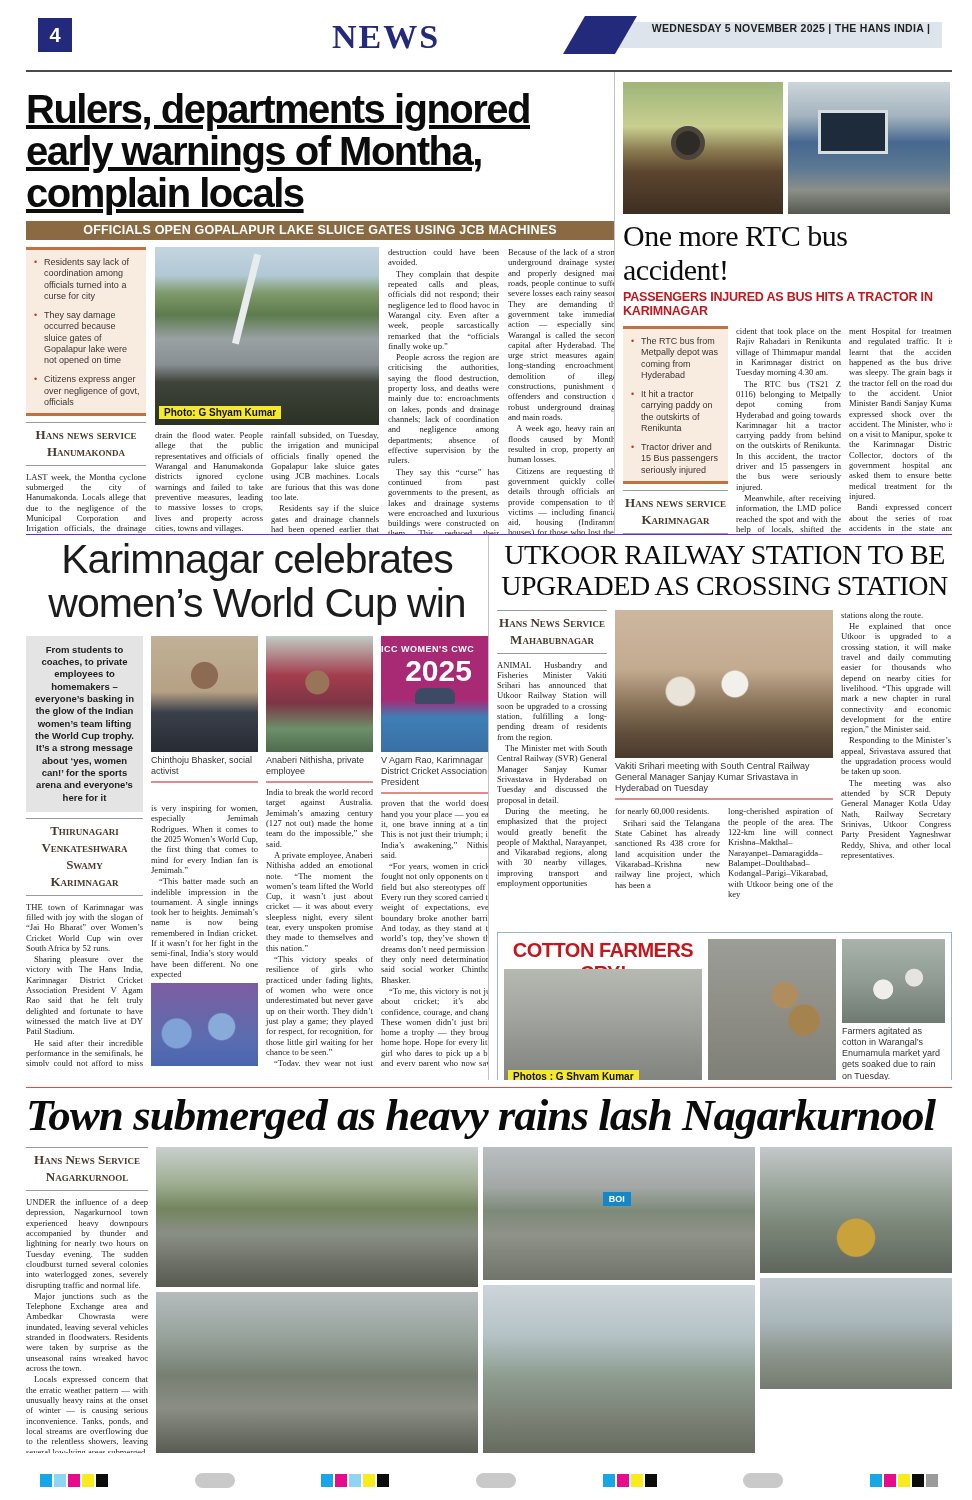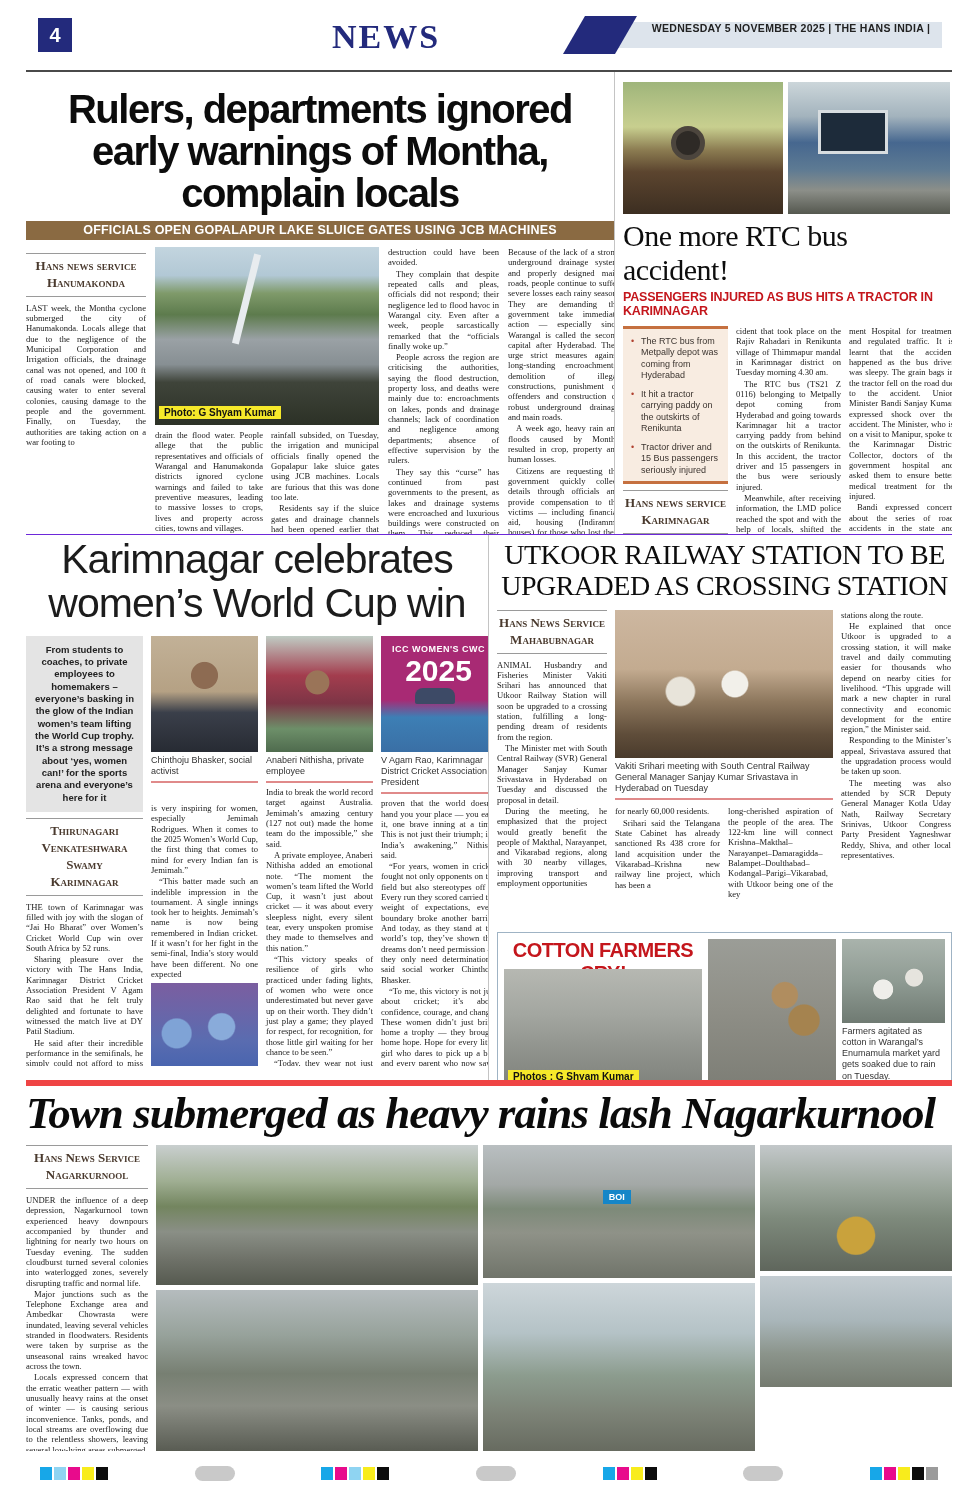--- a/index.html
+++ b/index.html
@@ -26,22 +26,22 @@
   .bullet-box p::before { content:"•"; position:absolute; left:-10px; color:#b0412f; }
   .bullet-box p:last-child { margin-bottom:0; }
   .caption { font:9px "Liberation Sans", sans-serif; color:#333; line-height:1.25; padding:3px 0 4px 0; border-bottom:2px solid #e08a8a; }
   .ph { position:relative; overflow:hidden; }
   .photo-credit { position:absolute; left:4px; bottom:6px; background:#f6e92a; color:#111;
                   font:bold 10px "Liberation Sans", sans-serif; padding:1px 5px; }
 
   
   .top-zone { display:flex; height:462px; overflow:hidden; }
   .montha { width:588px; flex:none; }
-  .montha-headline { margin-top:16px; text-align:center; font:bold 40px "Liberation Sans", sans-serif;
-                     letter-spacing:-1.5px; line-height:1.05; color:#0c0c0c; }
+  .montha-headline { margin-top:16px; text-align:left; font:bold 40px "Liberation Sans", sans-serif;
+                     letter-spacing:-1.5px; line-height:1.05; color:#0c0c0c;text-decoration:underline; }
   .montha-banner { margin-top:7px; background:#8a6a42; color:#fff; text-align:center;
                    font:bold 12.5px "Liberation Sans", sans-serif; line-height:19px; height:19px; letter-spacing:.2px; }
   .montha-row { display:flex; gap:9px; margin-top:7px; height:326px; overflow:hidden; }
   .montha-c1 { width:120px; flex:none; }
   .montha-mid { width:224px; flex:none; }
   .montha-c3, .montha-c4 { width:111px; flex:none; }
   .ph-montha { height:178px;
     background:linear-gradient(180deg,#c3d5df 0%,#b2c8d5 16%,#7f9a6a 26%,#5d7b4d 38%,#9aa1a5 52%,#878f93 66%,#3f443a 76%,#2c3126 100%); }
   .crane-arm { position:absolute; left:88px; top:6px; width:7px; height:92px; background:#e8ecef; transform:rotate(14deg); }
   .montha-subcols { display:flex; gap:8px; margin-top:5px; }
@@ -71,21 +71,21 @@
   .wc-c4 { width:115px; flex:none; }
   .wc-intro { background:#e4e4e4; padding:8px 6px; text-align:center;
               font:bold 9.5px "Liberation Sans", sans-serif; color:#222; line-height:1.3; }
   .ph-man1 { height:116px; background:
       radial-gradient(circle at 50% 34%, #8d6b52 0 14%, rgba(0,0,0,0) 15%),
       linear-gradient(180deg,#c2b197 0%,#b5a184 48%,#3a3f4a 66%,#272b33 100%); }
   .ph-woman { height:116px; background:
       radial-gradient(circle at 48% 40%, #9a7458 0 13%, rgba(0,0,0,0) 14%),
       linear-gradient(180deg,#c0ccc4 0%,#a33d4e 34%,#7d3546 58%,#6d8f69 80%,#4f6b4e 100%); }
   .ph-poster { height:116px; background:linear-gradient(180deg,#a82a74 0%,#a82a74 55%,#3d7fb5 70%,#3a6fa5 100%); }
-  .poster-t1 { position:absolute; top:8px; left:0; right:0; text-align:center; font:bold 9px "Liberation Sans", sans-serif; color:#fff; letter-spacing:.5px; }
+  .poster-t1 { position:absolute; top:8px; left:0; right:0; font:bold 9px "Liberation Sans", sans-serif; color:#fff; letter-spacing:.5px; }
   .poster-t2 { position:absolute; top:18px; left:0; right:0; text-align:center; font:bold 30px "Liberation Sans", sans-serif; color:#fff; }
   .poster-cap { position:absolute; top:52px; left:34px; width:40px; height:16px; border-radius:8px 8px 2px 2px; background:#3d4a66; }
   .ph-celebration { height:168px; margin-top:4px; background:
       radial-gradient(circle at 24% 30%, #7fa3d6 0 10%, rgba(0,0,0,0) 11%),
       radial-gradient(circle at 66% 26%, #89abda 0 9%, rgba(0,0,0,0) 10%),
       linear-gradient(180deg,#7b5ea0 0%,#5a6cb0 34%,#3c5fae 62%,#2c4a8e 100%); }
 
   .right-mid { flex:1; padding-left:8px; }
   .utkoor-headline { margin-top:4px; text-align:center; font:400 28px "Liberation Serif", serif; line-height:1.12; letter-spacing:-.5px; color:#0d0d0d; }
   .utkoor-row { display:flex; gap:8px; margin-top:8px; height:312px; overflow:hidden; }
@@ -107,21 +107,21 @@
       radial-gradient(circle at 60% 36%, #b08d5f 0 10%, rgba(0,0,0,0) 11%),
       radial-gradient(circle at 75% 52%, #a5834f 0 12%, rgba(0,0,0,0) 13%),
       linear-gradient(180deg,#9b9d97 0%,#8f8f87 44%,#7b7c74 100%); }
   .cotton-right { flex:1; }
   .ph-cotton3 { height:84px; background:
       radial-gradient(circle at 40% 60%, #efeeea 0 12%, rgba(0,0,0,0) 13%),
       radial-gradient(circle at 70% 46%, #e6e4de 0 10%, rgba(0,0,0,0) 11%),
       linear-gradient(180deg,#a9b3ac 0%,#8e9a92 52%,#6f7a72 100%); }
 
   
-  .bottom-zone { border-top:6px solid #ef4444; height:378px; overflow:hidden; padding-top:4px; }
+  .bottom-zone { border-top:1px solid #ef4444; height:378px; overflow:hidden; padding-top:4px;margin-top:7px; }
   .nk-headline { font:bold italic 45px "Liberation Serif", serif; letter-spacing:-1px; color:#0b0b0b; line-height:1.05; }
   .nk-row { display:flex; gap:8px; margin-top:8px; height:306px; overflow:hidden; }
   .nk-c1 { width:122px; flex:none; }
   .nk-c1 .byline { margin-top:0; }
   .nk-photos { flex:1; display:flex; gap:5px; }
   .nk-col { display:flex; flex-direction:column; gap:5px; }
   .nk-colA { width:322px; } .nk-colB { width:272px; } .nk-colC { flex:1; }
   .ph-flood1 { height:152px; background:linear-gradient(180deg,#c9cfcf 0%,#9fae92 26%,#73855f 44%,#8a8f86 62%,#6e7168 82%,#565a50 100%); }
   .ph-flood2 { height:149px; background:linear-gradient(180deg,#b9bfc1 0%,#a3a8a6 30%,#7d8a79 48%,#8f9288 66%,#70746a 100%); }
   .ph-flood3 { height:126px; background:
@@ -153,20 +153,26 @@
       <div class="datebar-text">WEDNESDAY 5 NOVEMBER 2025 | THE HANS INDIA |</div>
     </div>
   </div>
 
   <div class="top-zone">
     <div class="montha">
       <div class="montha-headline">Rulers, departments ignored early warnings of Montha, complain locals</div>
       <div class="montha-banner">OFFICIALS OPEN GOPALAPUR LAKE SLUICE GATES USING JCB MACHINES</div>
       <div class="montha-row">
         <div class="montha-c1">
+          <div class="bullet-box">
+
+          <p>Residents say lack of coordination among officials turned into a curse for city</p>
+              <p>They say damage occurred because sluice gates of Gopalapur lake were not opened on time</p>
+              <p>Citizens express anger over negligence of govt, officials</p>
+            </div>
           <div class="byline">
             <div>Hans news service</div>
             <div>Hanumakonda</div>
           </div>
           <div class="body-text">
 
           <p>LAST week, the Montha cyclone submerged the city of Hanumakonda. Locals allege that due to the negligence of the Municipal Corporation and Irrigation officials, the drainage canal was not opened, and 100 ft of road canals were blocked, causing water to enter several colonies, causing damage to the people and the government. Finally, on Tuesday, the authorities are taking action on a war footing to</p>
             </div>
         </div>
         <div class="montha-mid">

